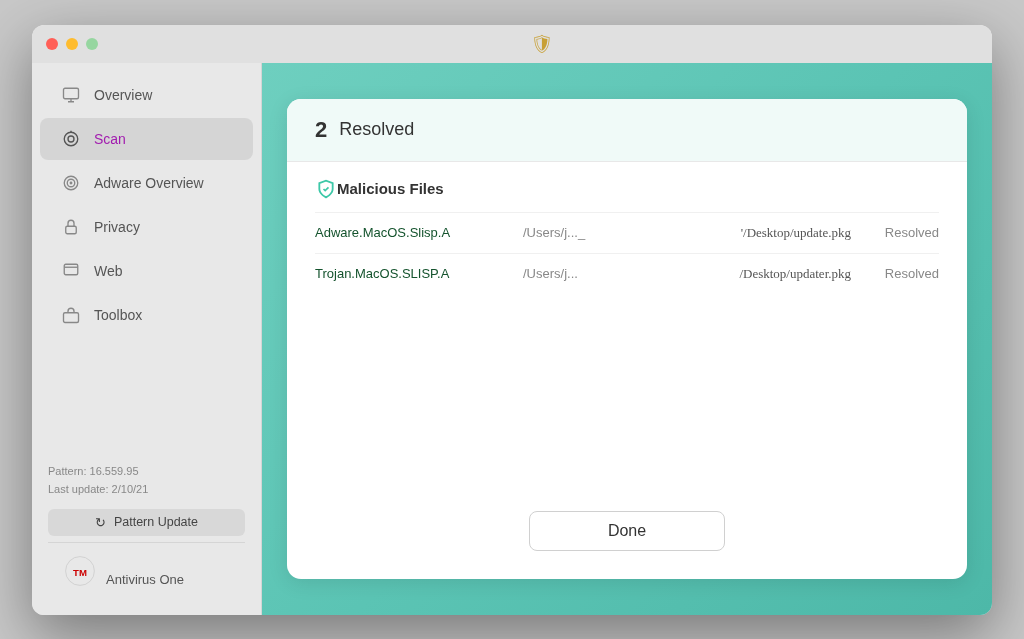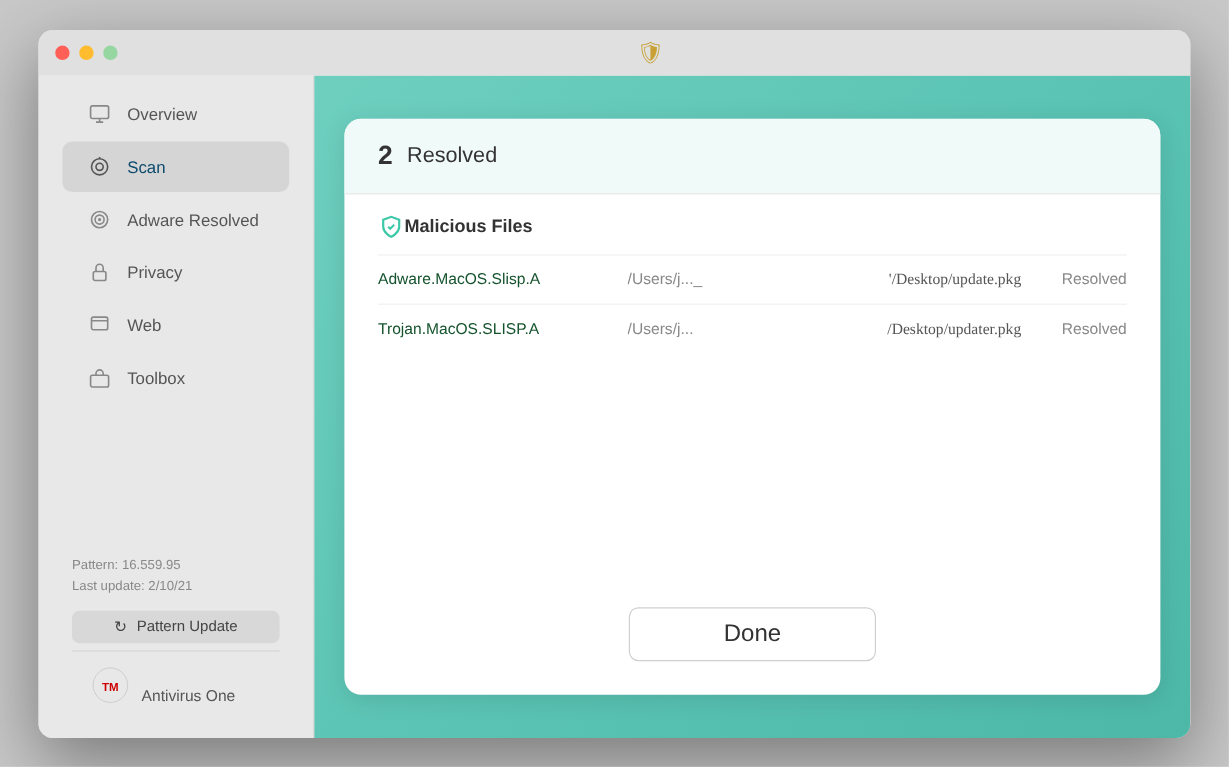--- a/index.html
+++ b/index.html
@@ -50,40 +50,40 @@
       flex: 1;
       overflow: hidden;
     }
 
     
     .sidebar {
       width: 230px;
       background: #e8e8e8;
       display: flex;
       flex-direction: column;
-      padding: 10px 12px;
+      padding: 10px 0;
       flex-shrink: 0;
       border-right: 1px solid #d5d5d5;
     }
 
     .sidebar-item {
       display: flex;
       align-items: center;
       gap: 12px;
       padding: 10px 20px;
       cursor: pointer;
       border-radius: 8px;
       margin: 1px 8px;
       color: #555;
       font-size: 14px;
     }
 
     .sidebar-item.active {
       background: rgba(0,0,0,0.08);
-      color: #0c4a6e;
+      color: #a21caf;
     }
 
     .sidebar-icon {
       width: 22px;
       height: 22px;
       display: flex;
       align-items: center;
       justify-content: center;
       color: #888;
       flex-shrink: 0;
@@ -248,21 +248,21 @@
       padding: 20px 28px 28px;
       display: flex;
       justify-content: center;
     }
 
     .done-btn {
       background: #fff;
       border: 1.5px solid #d0d0d0;
       border-radius: 8px;
       padding: 10px 78px;
-      font-size: 20px;
+      font-size: 16px;
       color: #333;
       cursor: pointer;
       font-family: inherit;
     }
 
     .title-bar-spacer {
       flex: 1;
       display: flex;
       justify-content: center;
     }
@@ -308,21 +308,21 @@
       </div>
 
       <div class="sidebar-item">
         <span class="sidebar-icon">
           <svg width="18" height="18" viewBox="0 0 24 24" fill="none" stroke="currentColor" stroke-width="1.8">
             <circle cx="12" cy="12" r="9"></circle>
               <circle cx="12" cy="12" r="5"></circle>
               <circle cx="12" cy="12" r="1" fill="currentColor"></circle>
           </svg>
         </span>
-        <span>Adware Resolved</span>
+        <span>Adware Overview</span>
       </div>
 
       <div class="sidebar-item">
         <span class="sidebar-icon">
           <svg width="18" height="18" viewBox="0 0 24 24" fill="none" stroke="currentColor" stroke-width="1.8">
             <rect x="5" y="11" width="14" height="10" rx="2"></rect>
               <path d="M8 11V7a4 4 0 0 1 8 0v4"></path>
           </svg>
         </span>
         <span>Privacy</span>

